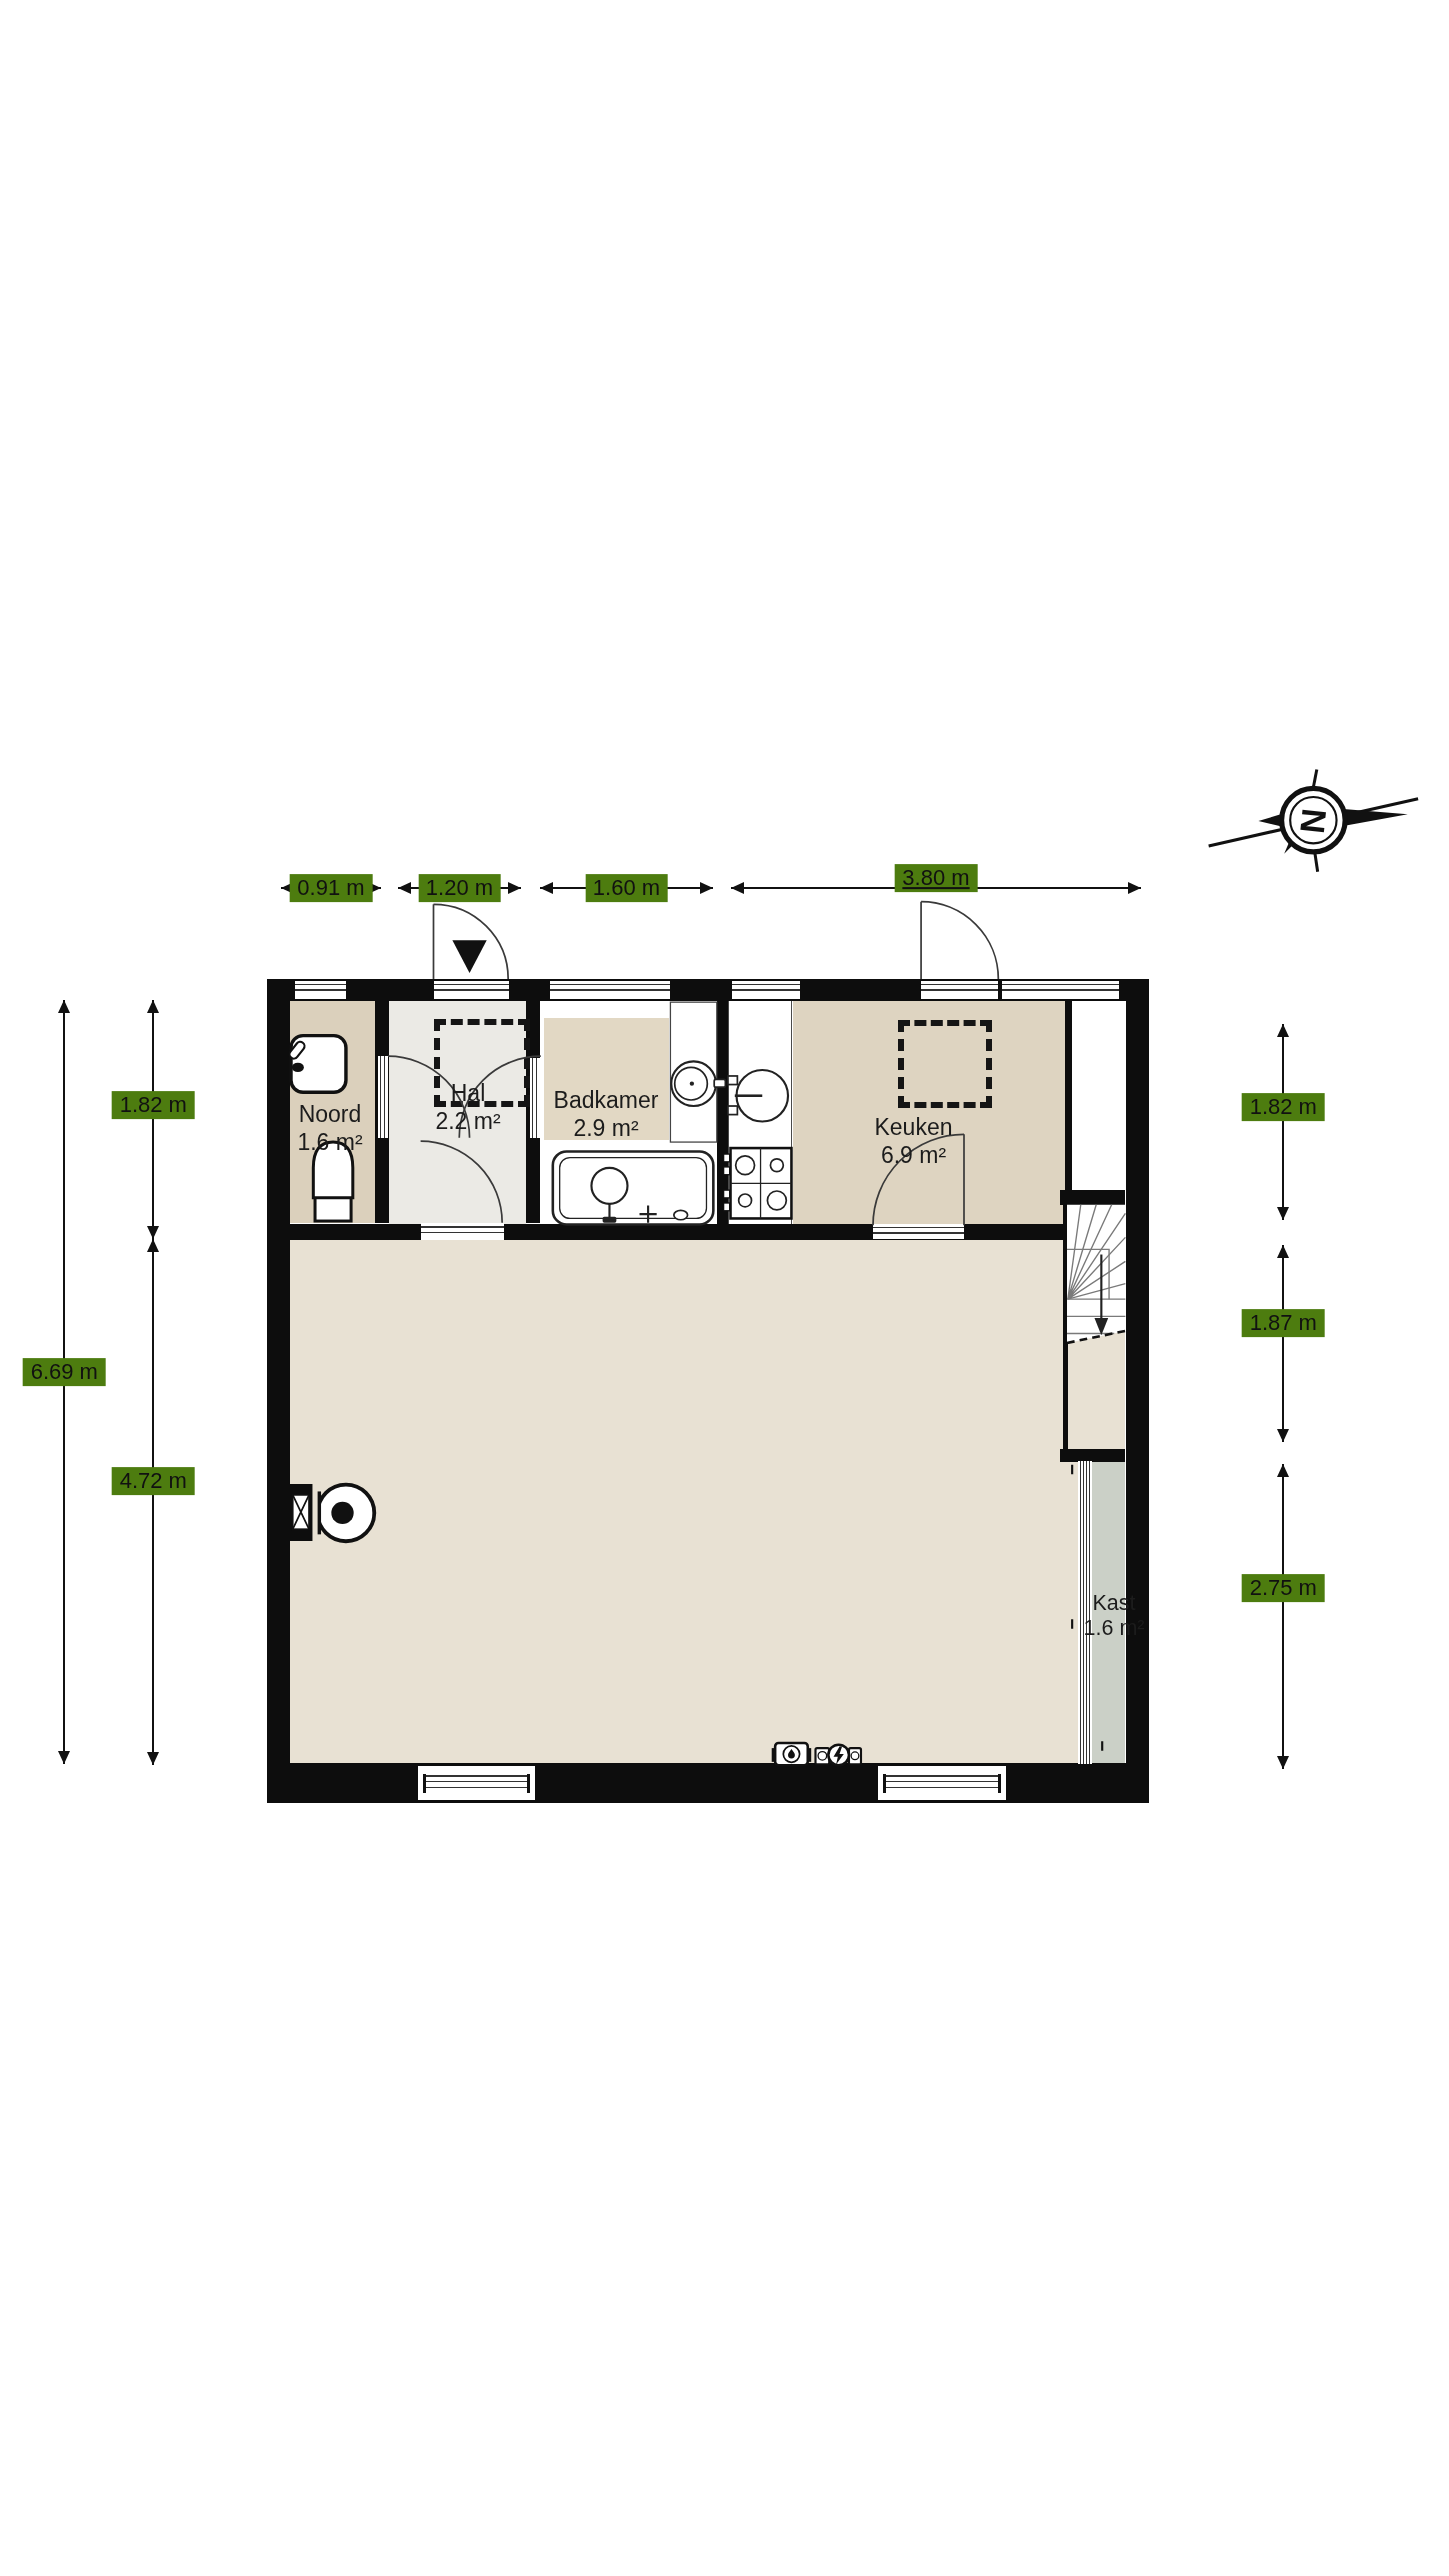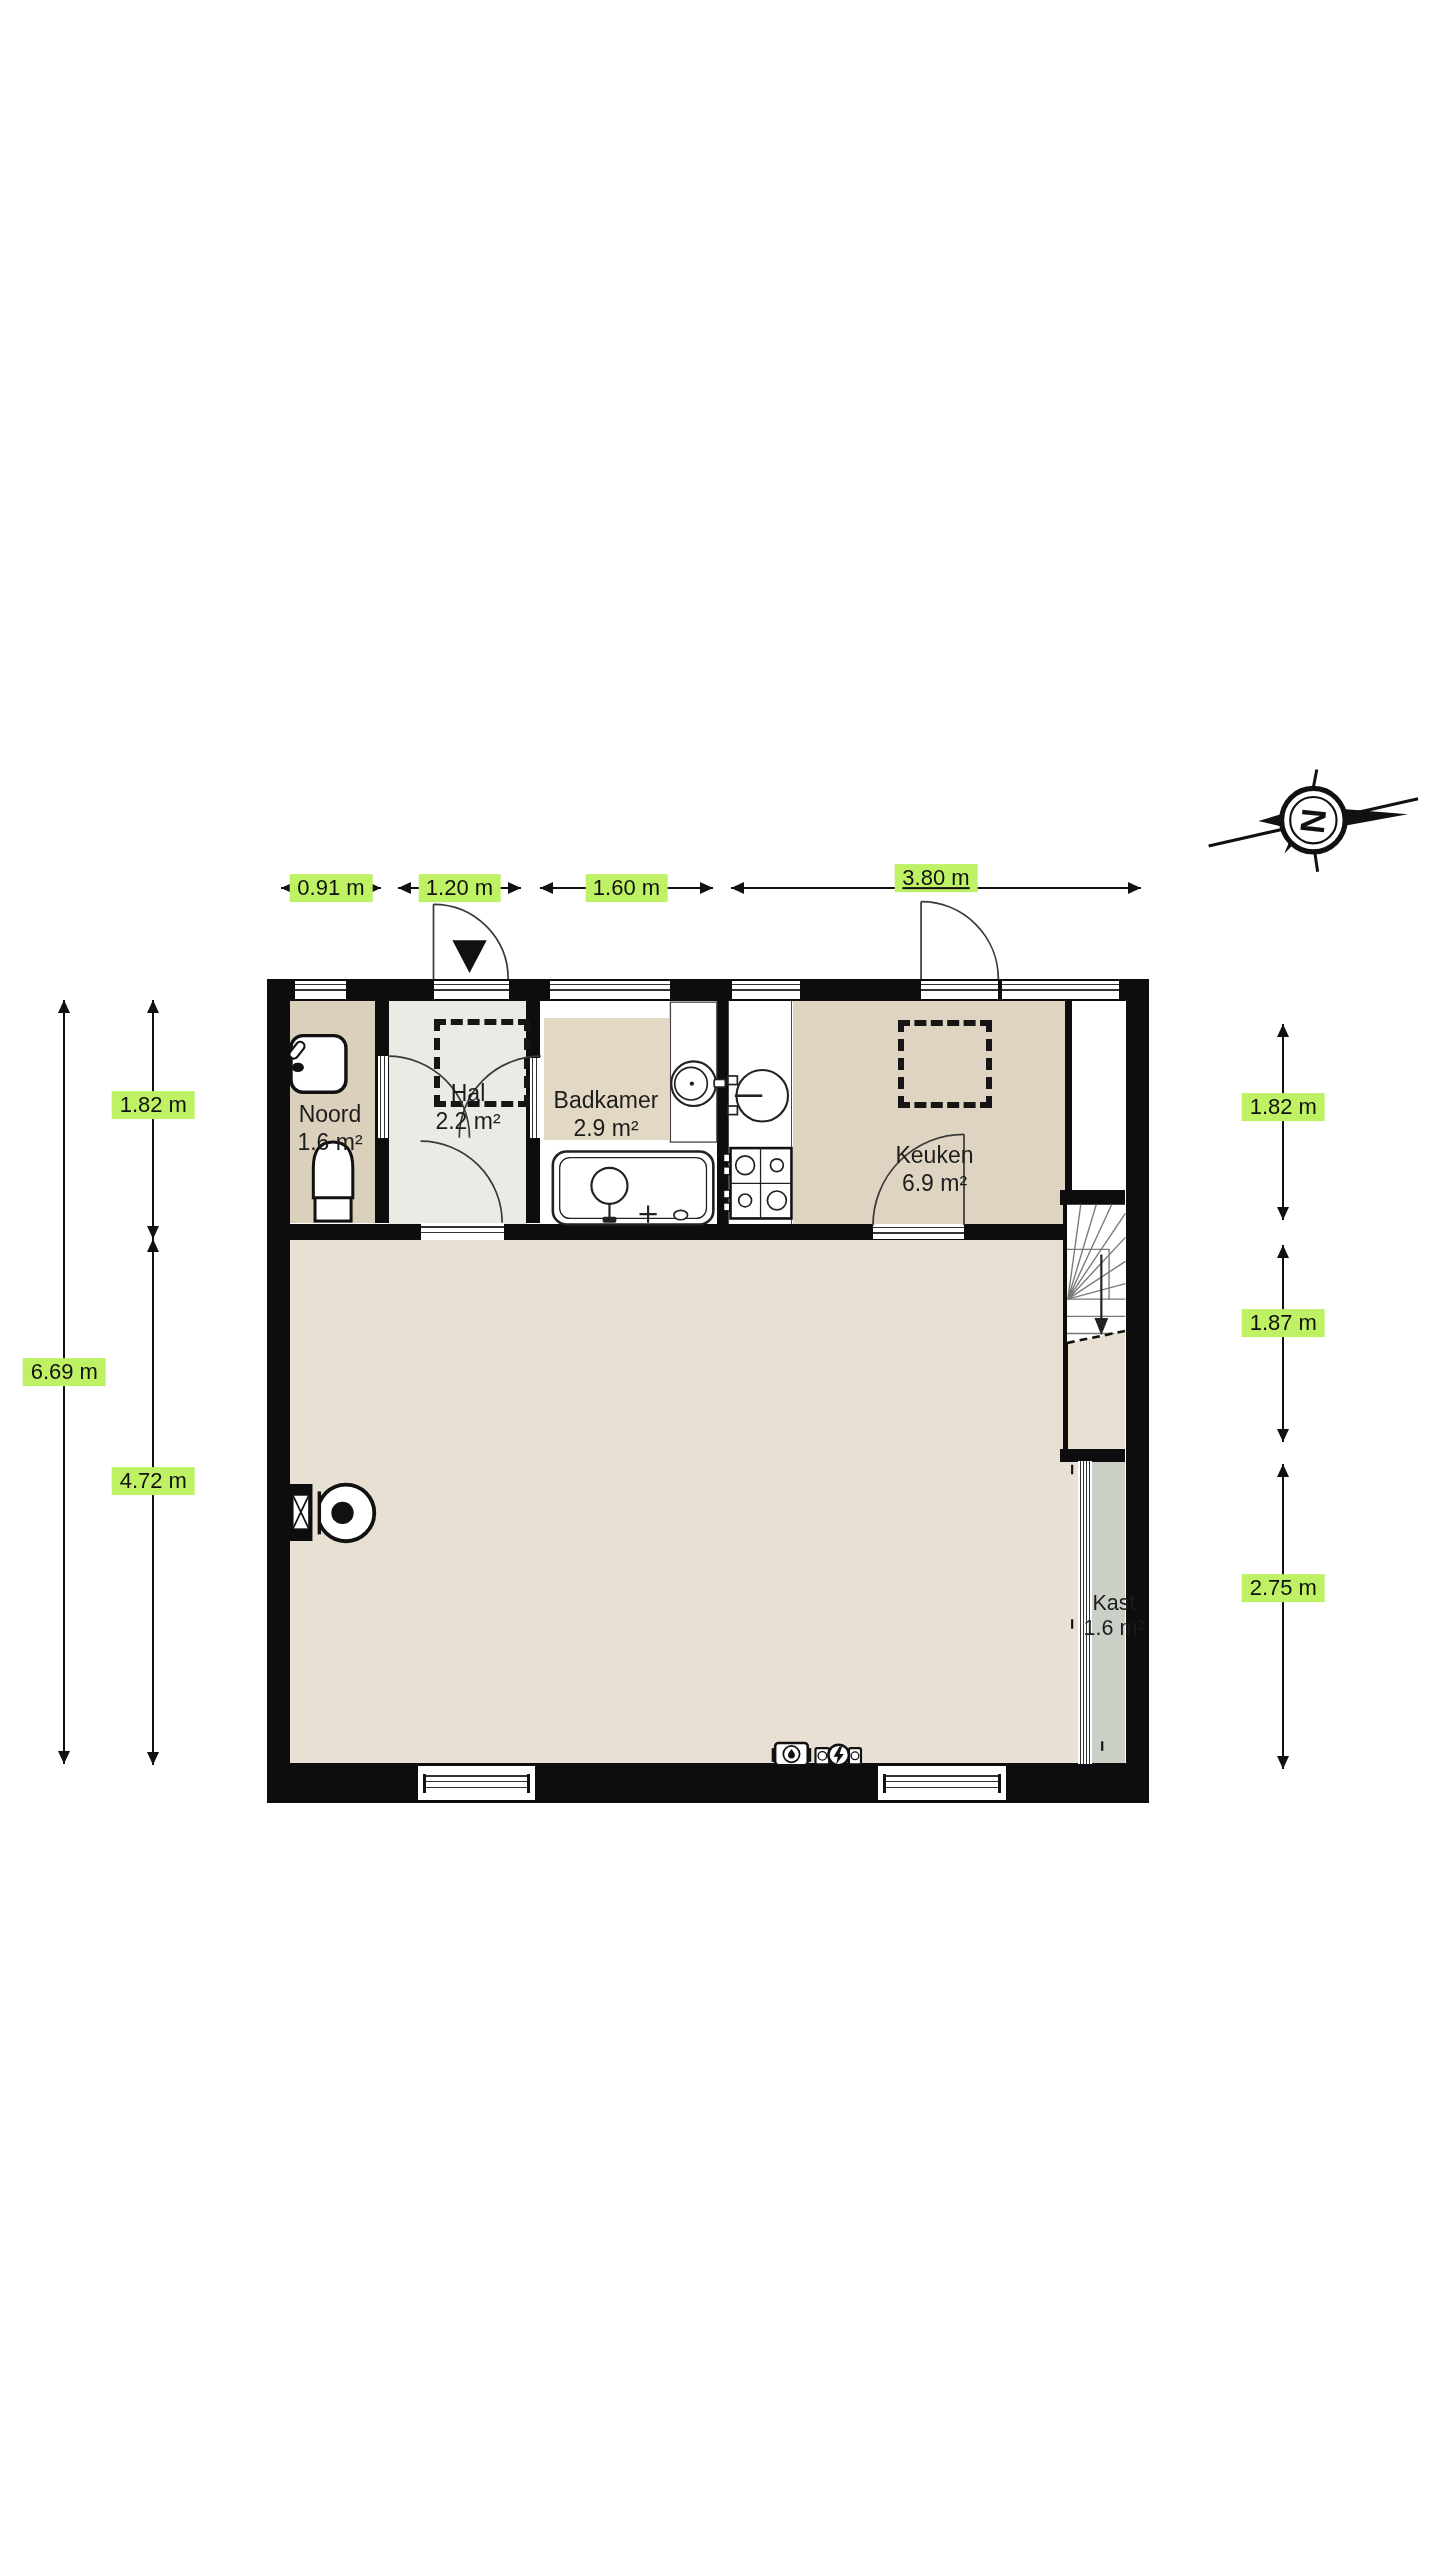--- a/index.html
+++ b/index.html
@@ -38,21 +38,21 @@
   .dimh .al{position:absolute;left:0;top:4.3px;width:0;height:0;
             border-top:6px solid transparent;border-bottom:6px solid transparent;border-right:13px solid #111;}
   .dimh .ar{position:absolute;right:0;top:4.3px;width:0;height:0;
             border-top:6px solid transparent;border-bottom:6px solid transparent;border-left:13px solid #111;}
   .dimv{position:absolute;width:20.6px;}
   .dimv .line{position:absolute;top:0;bottom:0;left:9.4px;width:2.1px;background:#111;}
   .dimv .au{position:absolute;top:0;left:4.3px;width:0;height:0;
             border-left:6px solid transparent;border-right:6px solid transparent;border-bottom:13px solid #111;}
   .dimv .ad{position:absolute;bottom:0;left:4.3px;width:0;height:0;
             border-left:6px solid transparent;border-right:6px solid transparent;border-top:13px solid #111;}
-  .dlabel{position:absolute;left:50%;transform:translate(-50%,-50%);background:#bef264;
+  .dlabel{position:absolute;left:50%;transform:translate(-50%,-50%);background:#4d7c0f;
           padding:0.9px 7.7px;font-size:22px;color:#111;white-space:nowrap;}
   svg{position:absolute;left:0;top:0;}
   .thin{fill:none;stroke:#3a3a3a;stroke-width:2;}
 </style>
 </head>
 <body>
 
 <div id="canvas">
 
 
@@ -233,21 +233,21 @@
     <div>1.6 m²</div>
   </div>
   <div class="rlabel" style="left:410px;top:1080px;width:116px;">
     <div>Hal</div>
     <div>2.2 m²</div>
   </div>
   <div class="rlabel" style="left:531px;top:1087px;width:150px;">
     <div>Badkamer</div>
     <div>2.9 m²</div>
   </div>
-  <div class="rlabel" style="left:866px;top:1114px;width:137px;margin-top:28px;">
+  <div class="rlabel" style="left:845px;top:1114px;width:137px;">
     <div>Keuken</div>
     <div>6.9 m²</div>
   </div>
   <div class="rlabel kast" style="left:1067px;top:1591px;width:94px;">
     <div>Kast</div>
     <div>1.6 m²</div>
   </div>
 
   <div class="dimh" style="left:281px;top:878px;width:100px;">
     <div class="line"></div>

